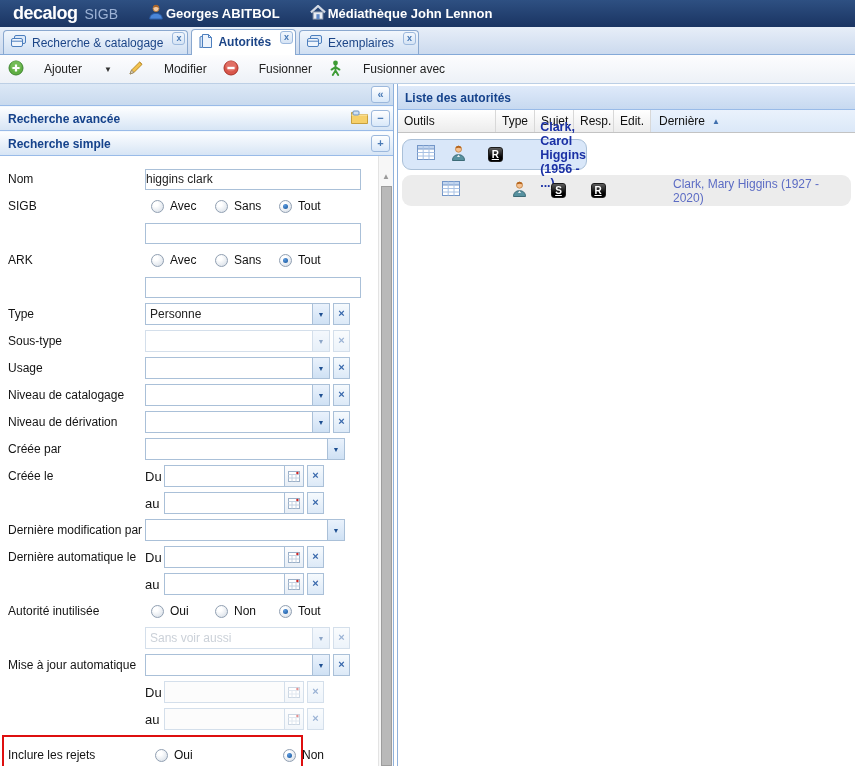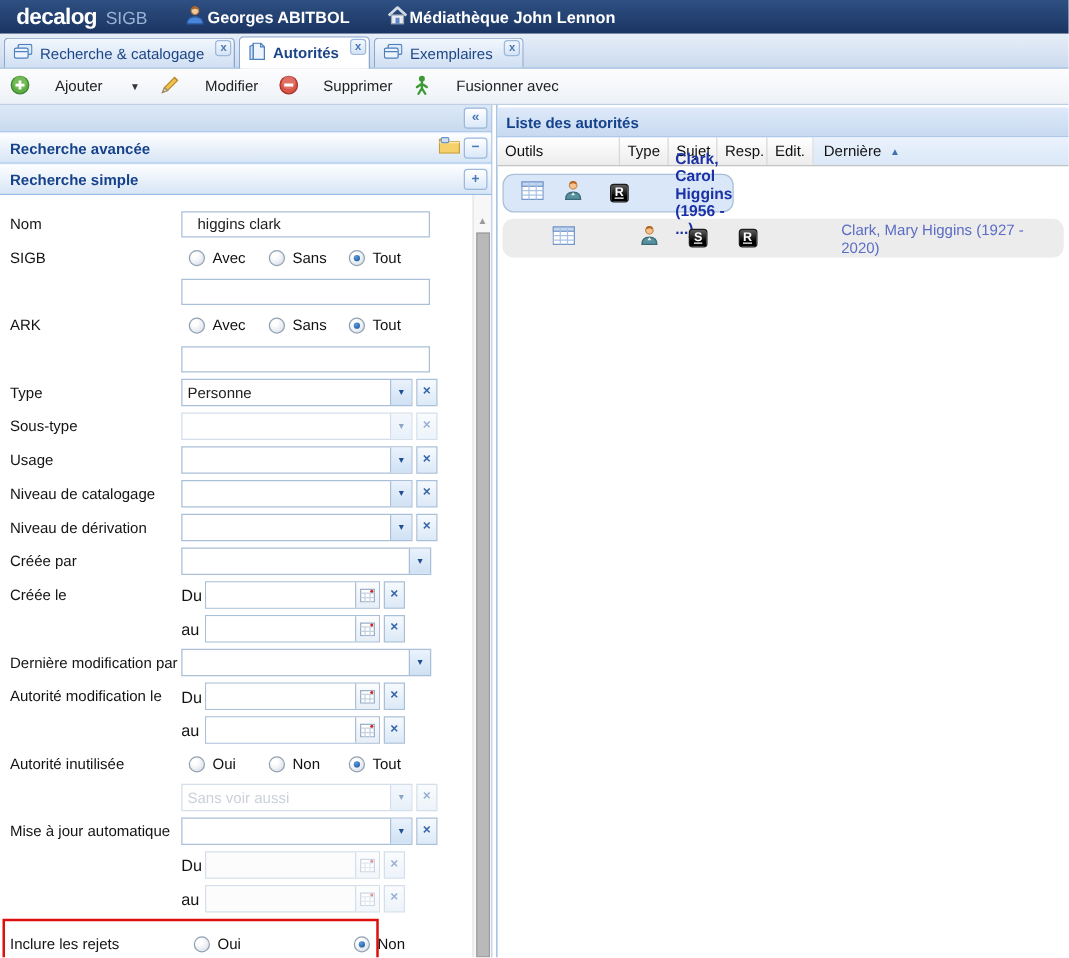--- a/index.html
+++ b/index.html
@@ -53,21 +53,21 @@
             font:bold 11px/15px "Liberation Sans",sans-serif; text-align:center; }
   .sec-h { height:25px; background:linear-gradient(#fdfeff,#d7e5f5);
            border-bottom:1px solid #99bbe8; border-top:1px solid #f3f8fd;
            display:flex; align-items:center; padding:0 3px 0 8px; gap:3px; }
   .sec-title { flex:1; font-size:12px; font-weight:bold; color:#15428b; }
 
   
   .form { position:relative; flex:1; background:#fff; padding-top:12px; overflow:hidden; }
   .frow { display:flex; align-items:center; height:22px; margin-bottom:5px; }
   .flabel { width:145px; padding-left:8px; font-size:12px; color:#141414; flex-shrink:0; }
-  .ti { width:199px; height:21px; border:1px solid #aac0d8; padding:0 12px;
+  .ti { width:216px; height:21px; border:1px solid #aac0d8; padding:0 0;
         font:12px "Liberation Sans",sans-serif; color:#222; }
   .sel { width:185px; height:22px; border:1px solid #aac0d8; display:flex; background:#fff; }
   .combo { width:200px; }
   .sel-val { flex:1; font-size:12px; padding:3px 4px; color:#222; white-space:nowrap;
              overflow:hidden; }
   .sel-val.ph { color:#98a4b3; }
   .sel-arrow { width:17px; border-left:1px solid #aac0d8;
                background:linear-gradient(#eaf2fc,#cfe1f4); color:#1e4f91; font-size:7px;
                display:flex; align-items:center; justify-content:center; font-weight:bold; }
   .clr { width:17px; height:22px; margin-left:3px; border:1px solid #aac0d8;
@@ -215,21 +215,21 @@
     <span>Modifier</span>
   </div>
   <div class="tbtn">
     <span>
       <svg width="16" height="16" viewBox="0 0 16 16">
         <circle cx="8" cy="8" r="7" fill="#d8554a" stroke="#a93228"></circle>
         <circle cx="8" cy="6" r="5.4" fill="#e98a80" opacity="0.5"></circle>
         <path d="M4.4 8 h7.2" stroke="#fff" stroke-width="2.4"></path>
       </svg>
     </span>
-    <span>Supprimer</span>
+    <span>Fusionner</span>
   </div>
   <div class="tbtn">
     <span>
       <svg width="15" height="16" viewBox="0 0 15 16">
         <circle cx="7.5" cy="3" r="2.4" fill="#3d9b35"></circle>
         <path d="M7.5 5.6 V10.6 M7.5 7 L3.6 9.6 M7.5 7 L11.4 9.6 M7.5 10.6 L4.8 15 M7.5 10.6 L10.2 15" stroke="#3d9b35" stroke-width="1.9" fill="none" stroke-linecap="round"></path>
       </svg>
     </span>
     <span>Fusionner avec</span>
   </div>
@@ -397,21 +397,21 @@
 
       <div class="frow">
         <span class="flabel">Dernière modification par</span>
         <div class="sel combo">
           <span class="sel-val"></span>
           <span class="sel-arrow">▼</span>
         </div>
       </div>
 
       <div class="frow">
-        <span class="flabel">Autorité modification le</span>
+        <span class="flabel">Dernière automatique le</span>
         <span class="dlbl">Du</span>
         <div class="datebox">
           <input class="dinput" type="text" style="">
           <span class="cal-btn">
             <svg width="12" height="12" viewBox="0 0 12 12">
                 <rect x="0.5" y="1.5" width="11" height="10" fill="#fff" stroke="#9bb0c8"></rect>
                 <path d="M0.5 4.5 h11 M4 4.5 v7 M8 4.5 v7 M0.5 8 h11" stroke="#c4d2e2"></path>
                 <circle cx="9.4" cy="3" r="1.2" fill="#c22"></circle>
               </svg>
           </span>

